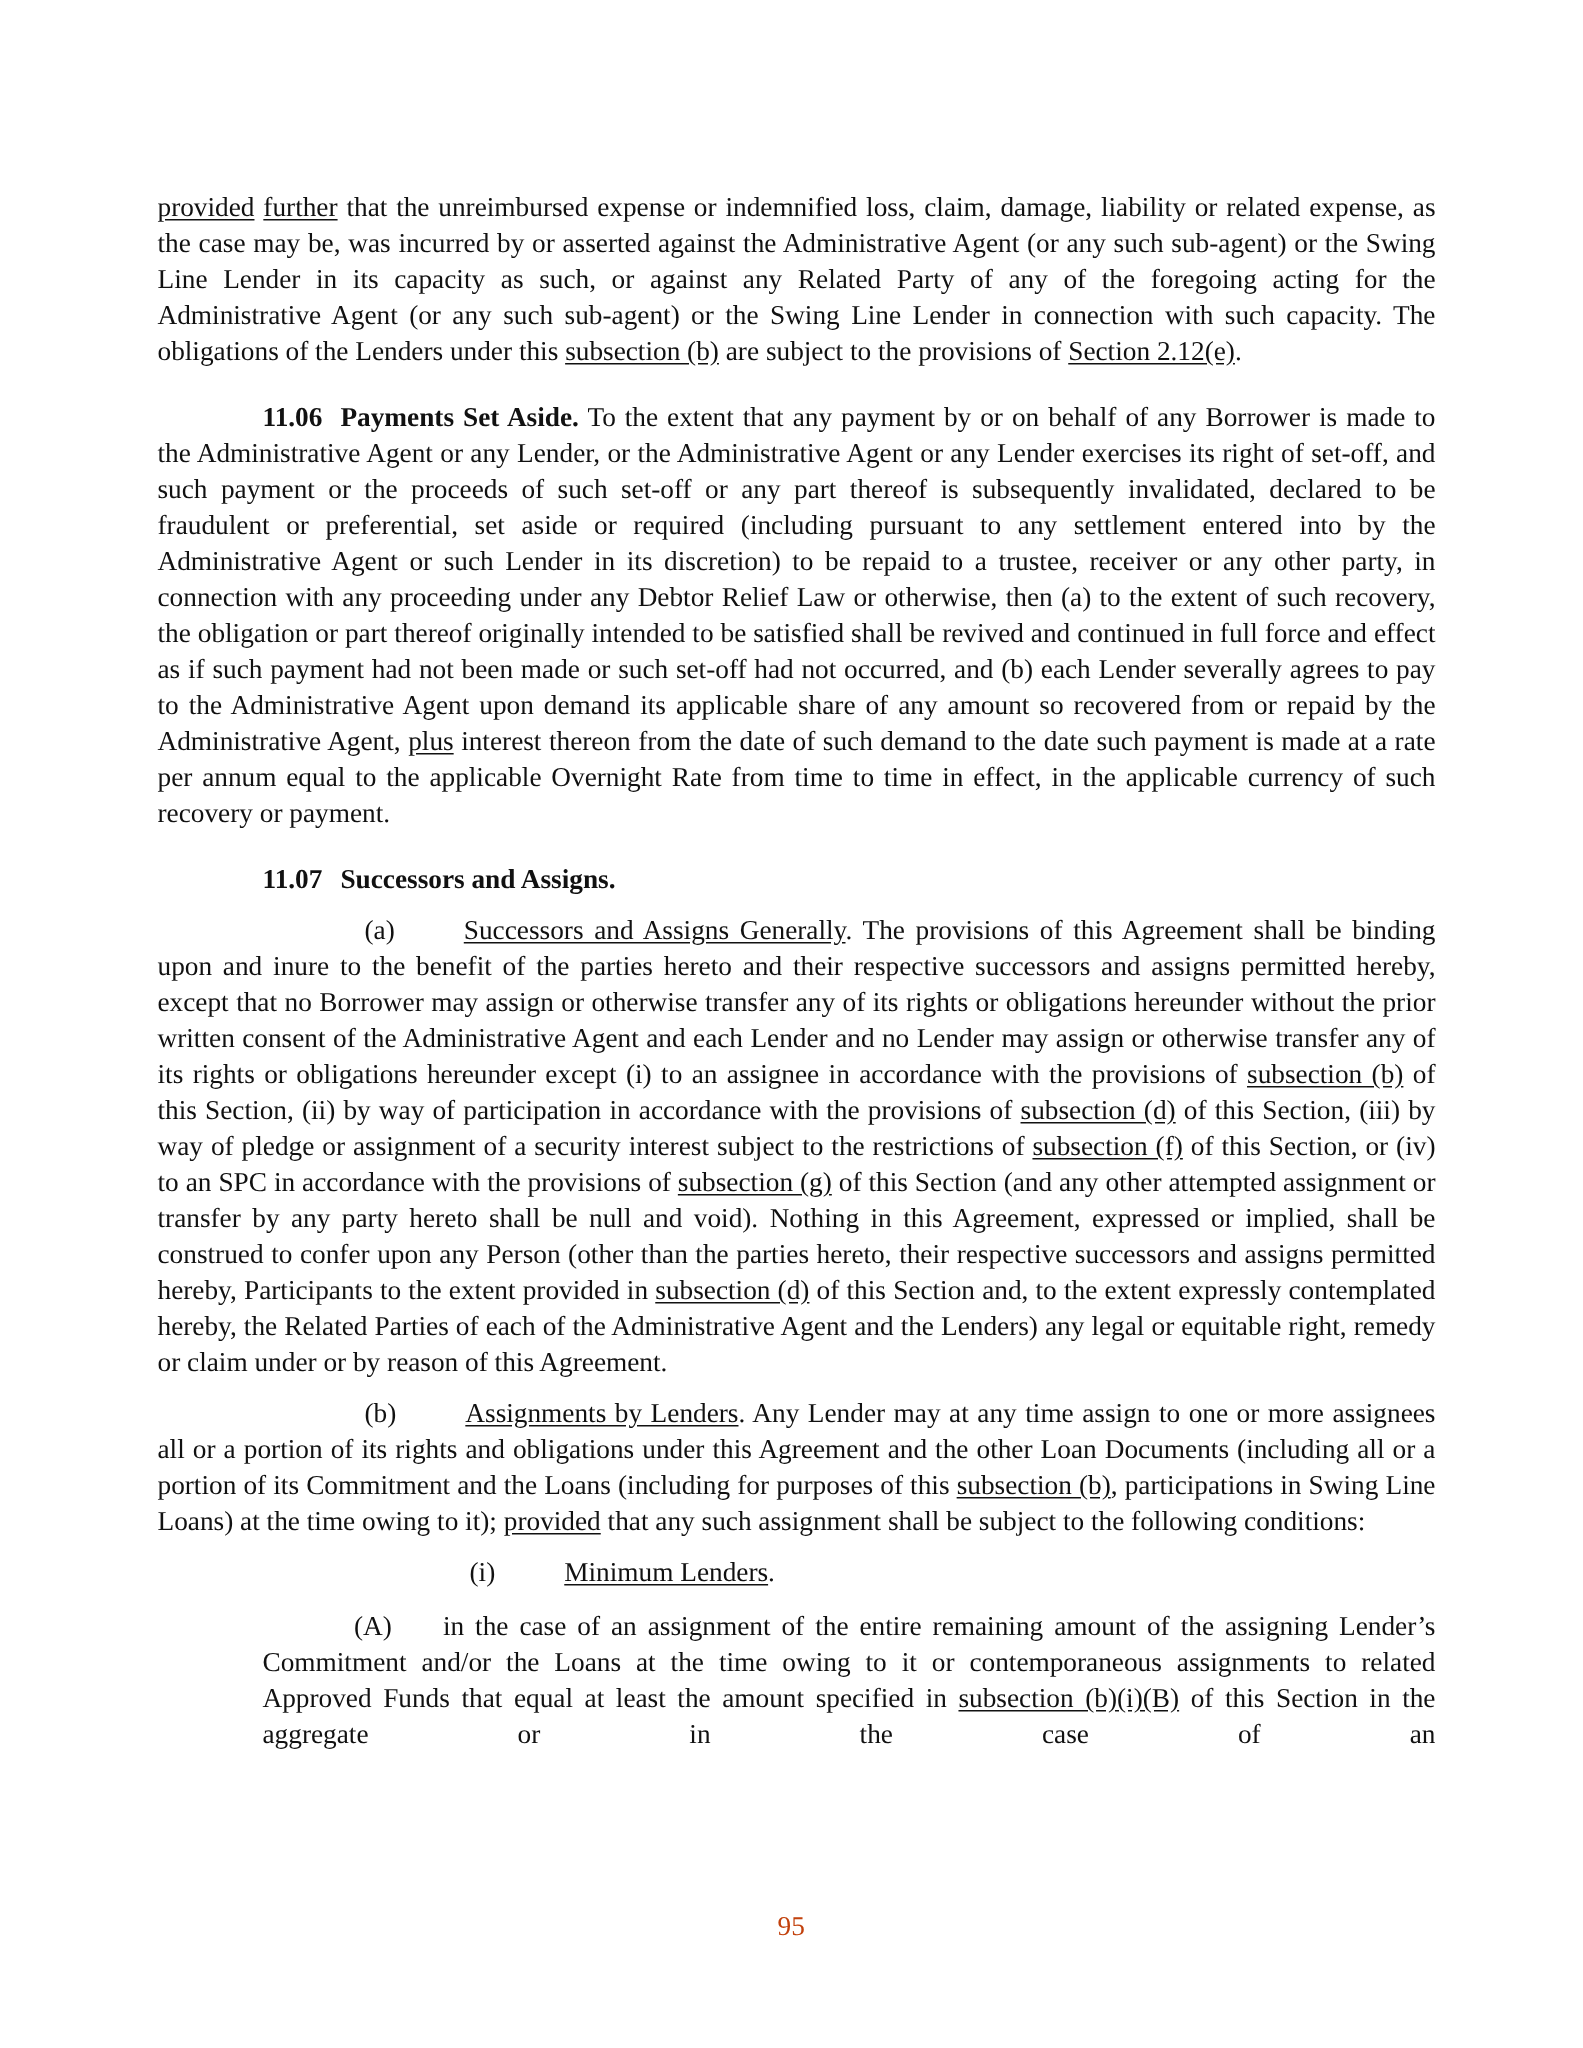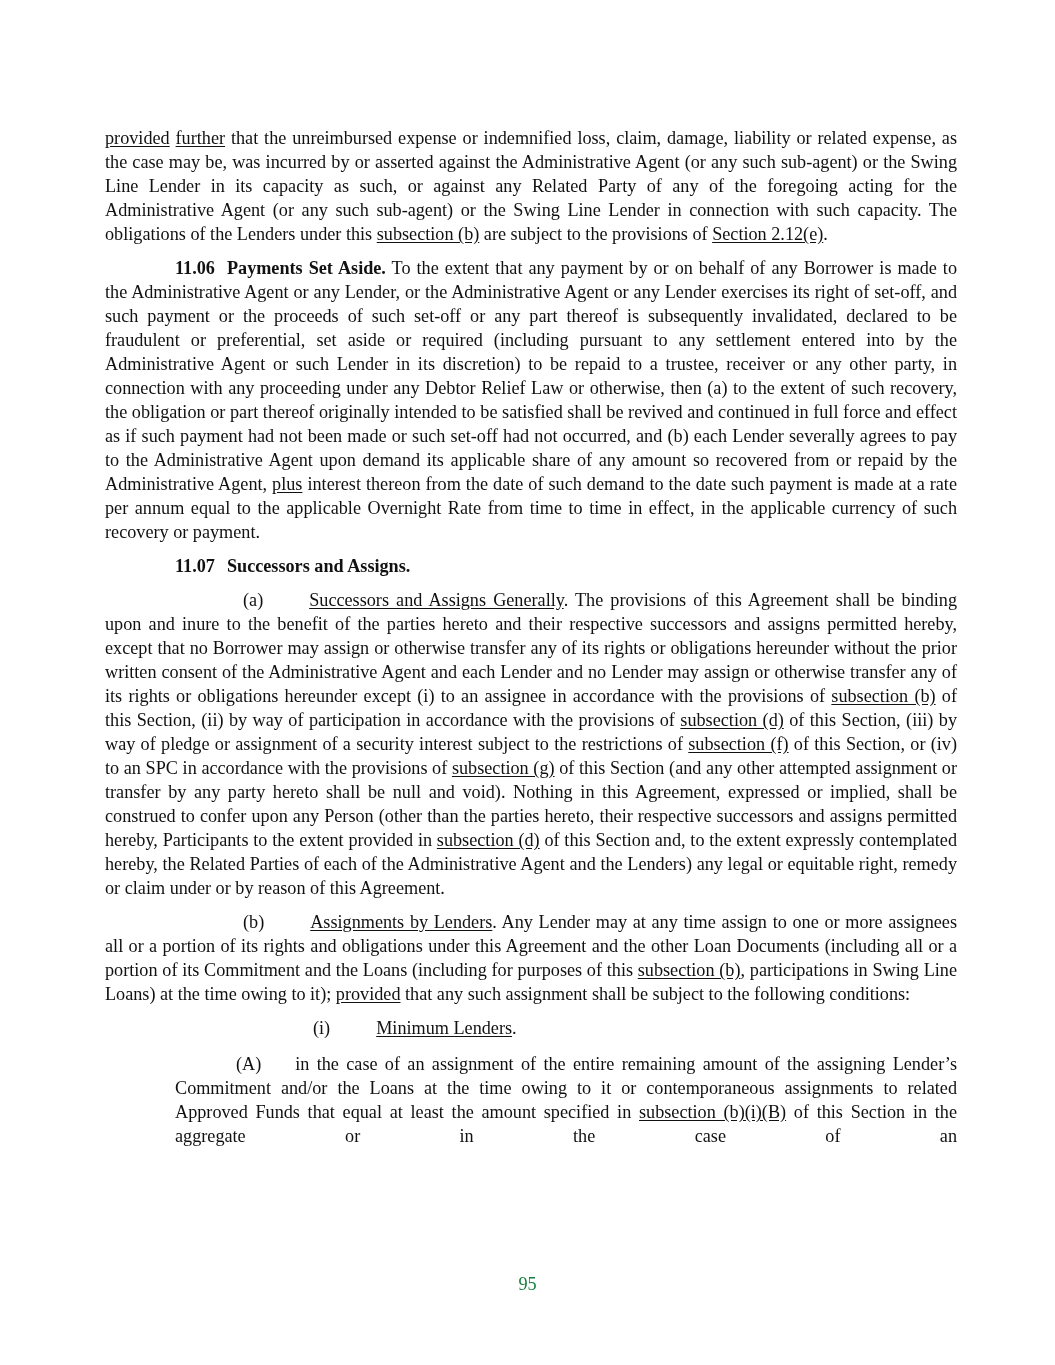--- a/index.html
+++ b/index.html
@@ -24,33 +24,33 @@
   }
   .p { margin-bottom: 10px; }
   .p:last-child { margin-bottom: 0; }
   .b { font-weight: bold; }
   .u { text-decoration: underline; text-underline-offset: 2px; }
   .tab { display: inline-block; height: 1px; }
   .tab-sm { width: 12px; }
   .tab-md { width: 34px; }
   .tab-lg { width: 46px; }
   .p-cont { text-indent: 0; }
-  .p-section { text-indent: 70px; }
+  .p-section { text-indent: 70px; margin-top: 20px; }
   .p-sub { text-indent: 138px; }
   .p-clause-i { text-indent: 208px; margin-top: 4px; margin-bottom: 12px; }
   .p-clause-A { margin-left: 70px; text-indent: 61px; text-align-last: justify; }
   .page-number {
     position: absolute;
     left: 0;
     top: 1274px;
     width: 1055px;
     text-align: center;
     font-size: 18.2px;
     font-family: "Liberation Serif", "DejaVu Serif", serif;
-    color: #15803d;
+    color: #c2410c;
   }
 </style>
 </head>
 <body>
 
 <div class="page">
   <div class="text-col">
     <p class="p p-cont"><span class="u">provided</span><span> </span><span class="u">further</span><span> that the unreimbursed expense or indemnified loss, claim, damage, liability or related expense, as the case may be, was incurred by or asserted against the Administrative Agent (or any such sub-agent) or the Swing Line Lender in its capacity as such, or against any Related Party of any of the foregoing acting for the Administrative Agent (or any such sub-agent) or the Swing Line Lender in connection with such capacity.  The obligations of the Lenders under this </span><span class="u">subsection (b)</span><span> are subject to the provisions of </span><span class="u">Section 2.12(e)</span><span>.</span></p>
     <p class="p p-section"><span class="b">11.06</span><span class="tab tab-sm"></span><span class="b">Payments Set Aside.</span><span>  To the extent that any payment by or on behalf of any Borrower is made to the Administrative Agent or any Lender, or the Administrative Agent or any Lender exercises its right of set-off, and such payment or the proceeds of such set-off or any part thereof is subsequently invalidated, declared to be fraudulent or preferential, set aside or required (including pursuant to any settlement entered into by the Administrative Agent or such Lender in its discretion) to be repaid to a trustee, receiver or any other party, in connection with any proceeding under any Debtor Relief Law or otherwise, then (a) to the extent of such recovery, the obligation or part thereof originally intended to be satisfied shall be revived and continued in full force and effect as if such payment had not been made or such set-off had not occurred, and (b) each Lender severally agrees to pay to the Administrative Agent upon demand its applicable share of any amount so recovered from or repaid by the Administrative Agent, </span><span class="u">plus</span><span> interest thereon from the date of such demand to the date such payment is made at a rate per annum equal to the applicable Overnight Rate from time to time in effect, in the applicable currency of such recovery or payment.</span></p>
     <p class="p p-section"><span class="b">11.07</span><span class="tab tab-sm"></span><span class="b">Successors and Assigns.</span></p>

